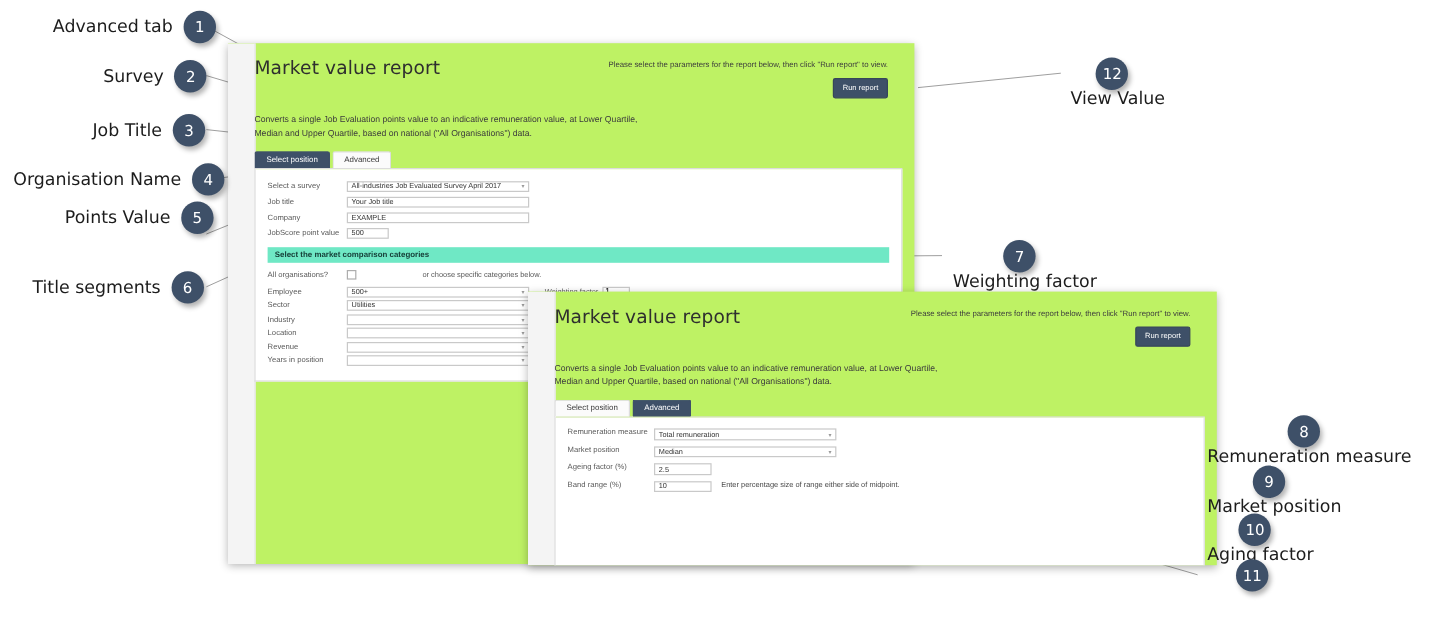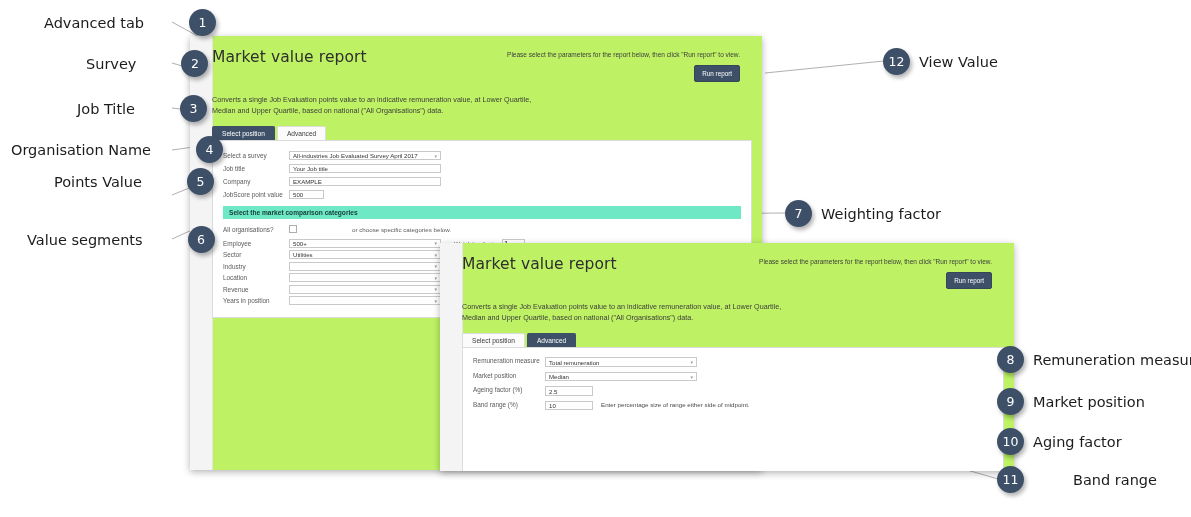--- a/index.html
+++ b/index.html
@@ -16,22 +16,22 @@
   }
 
   
   .callout {
     position: absolute;
     display: flex;
     align-items: center;
     white-space: nowrap;
     z-index: 40;
   }
-  .callout.right-label { flex-direction: row; }
-  .callout.left-label  { flex-direction: row; gap: 36px; }
+  .callout.right-label { flex-direction: column; }
+  .callout.left-label  { flex-direction: row; }
   .callout-text {
     font-size: 14.5px;
     color: #1c1c1c;
     font-family: "DejaVu Sans", sans-serif;
   }
   .callout-badge {
     width: 27px;
     height: 27px;
     border-radius: 50%;
     background: #3e5068;
@@ -440,21 +440,21 @@
 </div>
 <div class="callout left-label" style="left:11px; top:136px;">
   <span class="callout-text">Organisation Name</span>
   <span class="callout-badge">4</span>
 </div>
 <div class="callout left-label" style="left:54px; top:168px;">
   <span class="callout-text">Points Value</span>
   <span class="callout-badge">5</span>
 </div>
 <div class="callout left-label" style="left:27px; top:226px;">
-  <span class="callout-text">Value segments</span>
+  <span class="callout-text">Title segments</span>
   <span class="callout-badge">6</span>
 </div>
 
 <div class="callout right-label" style="left:785px; top:200px;">
   <span class="callout-badge">7</span>
   <span class="callout-text">Weighting factor</span>
 </div>
 <div class="callout right-label" style="left:997px; top:346px;">
   <span class="callout-badge">8</span>
   <span class="callout-text">Remuneration measure</span>

